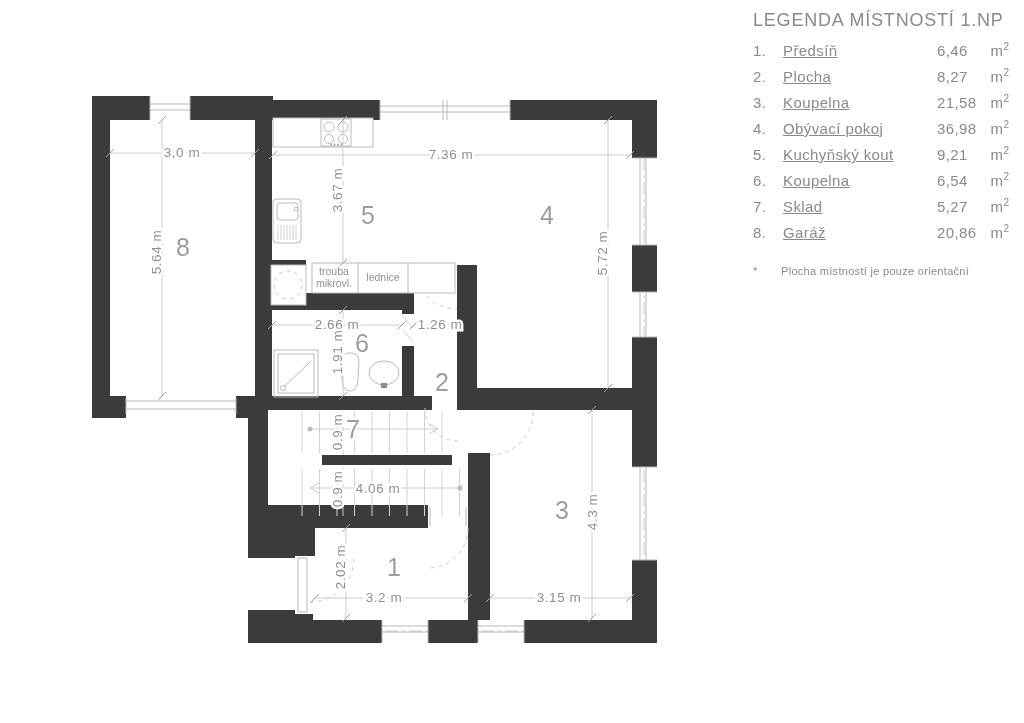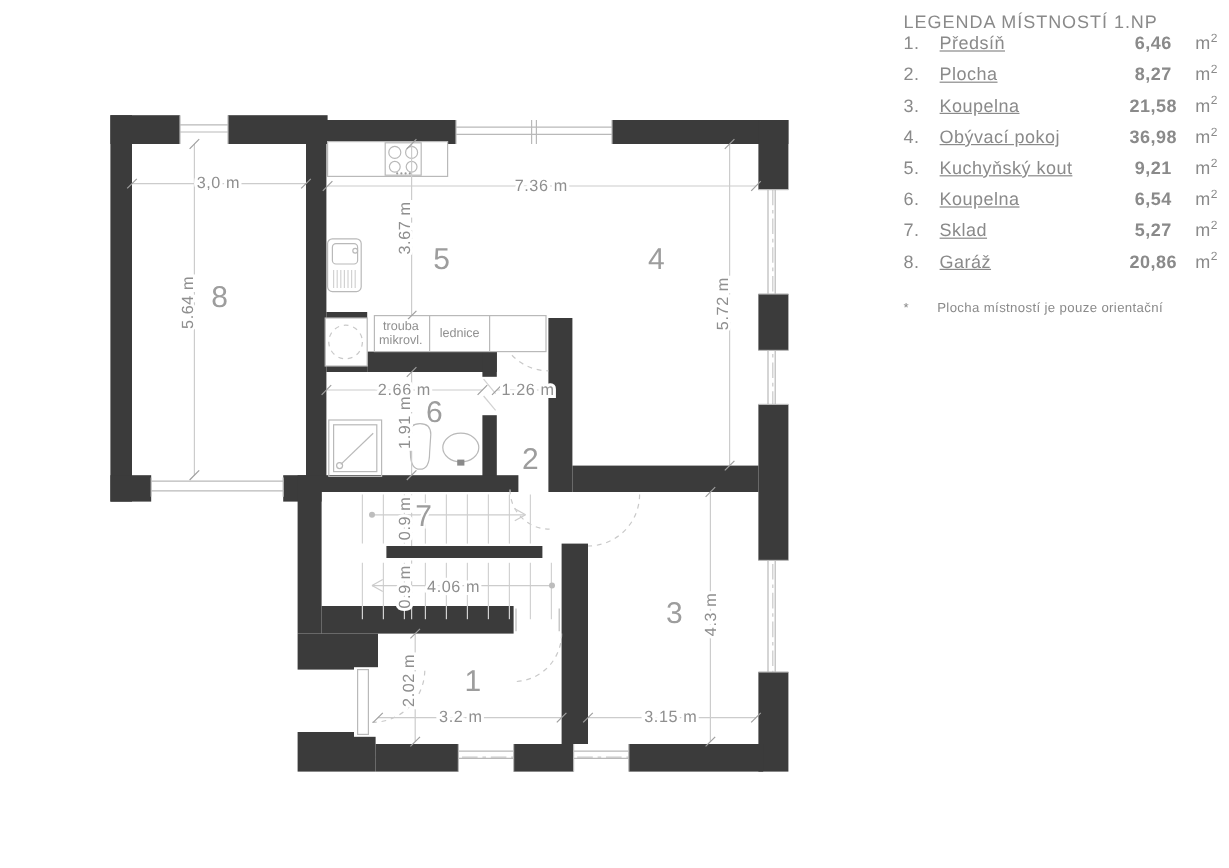--- a/index.html
+++ b/index.html
@@ -4,26 +4,26 @@
 <style>
   html,body{margin:0;padding:0;background:#fff;}
   .canvas{position:relative;width:1024px;height:723px;background:#ffffff;overflow:hidden;
           font-family:"Liberation Sans",sans-serif;}
   
   .logo{position:absolute;left:46px;top:26px;color:#0d0d0d;
         font-weight:bold;font-style:italic;font-size:47px;letter-spacing:-3px;line-height:1;}
   .logo .reg{font-size:10px;font-style:normal;vertical-align:top;letter-spacing:0;position:relative;top:2px;}
   
   .legend{position:absolute;left:753px;top:10px;width:262px;color:#8a8a8a;}
-  .legend-title{font-size:15px;letter-spacing:0.8px;white-space:nowrap;}
+  .legend-title{font-size:18px;letter-spacing:0.8px;margin-bottom:10px;white-space:nowrap;}
   .legend-row{display:flex;align-items:baseline;height:26px;font-size:15px;letter-spacing:0.4px;}
   .legend-row .num{width:30px;flex:0 0 30px;}
   .legend-row .nm{flex:1 1 auto;white-space:nowrap;text-decoration:underline;}
-  .legend-row .ar{flex:0 0 48px;text-align:center;font-weight:bold;}
-  .legend-row .un{flex:0 0 30px;text-align:right;white-space:nowrap;}
+  .legend-row .ar{flex:0 0 48px;text-align:left;}
+  .legend-row .un{flex:0 0 30px;text-align:center;white-space:nowrap;}
   .legend-row .sup{font-size:10px;vertical-align:super;}
   .legend-foot{margin-top:16px;font-size:11px;display:flex;letter-spacing:0.3px;}
   .legend-foot .star{width:28px;flex:0 0 28px;}
   
   svg.plan{position:absolute;left:0;top:0;}
   .wall{fill:#3b3b3b;stroke:none;}
   .thin{stroke:#b9b9b9;stroke-width:1;fill:none;}
   .thinner{stroke:#d2d2d2;stroke-width:1;fill:none;}
   .dimline{stroke:#cccccc;stroke-width:1;fill:none;}
   .axis{stroke:#c9c9c9;stroke-width:1;fill:none;stroke-dasharray:13 4 3 4;}

